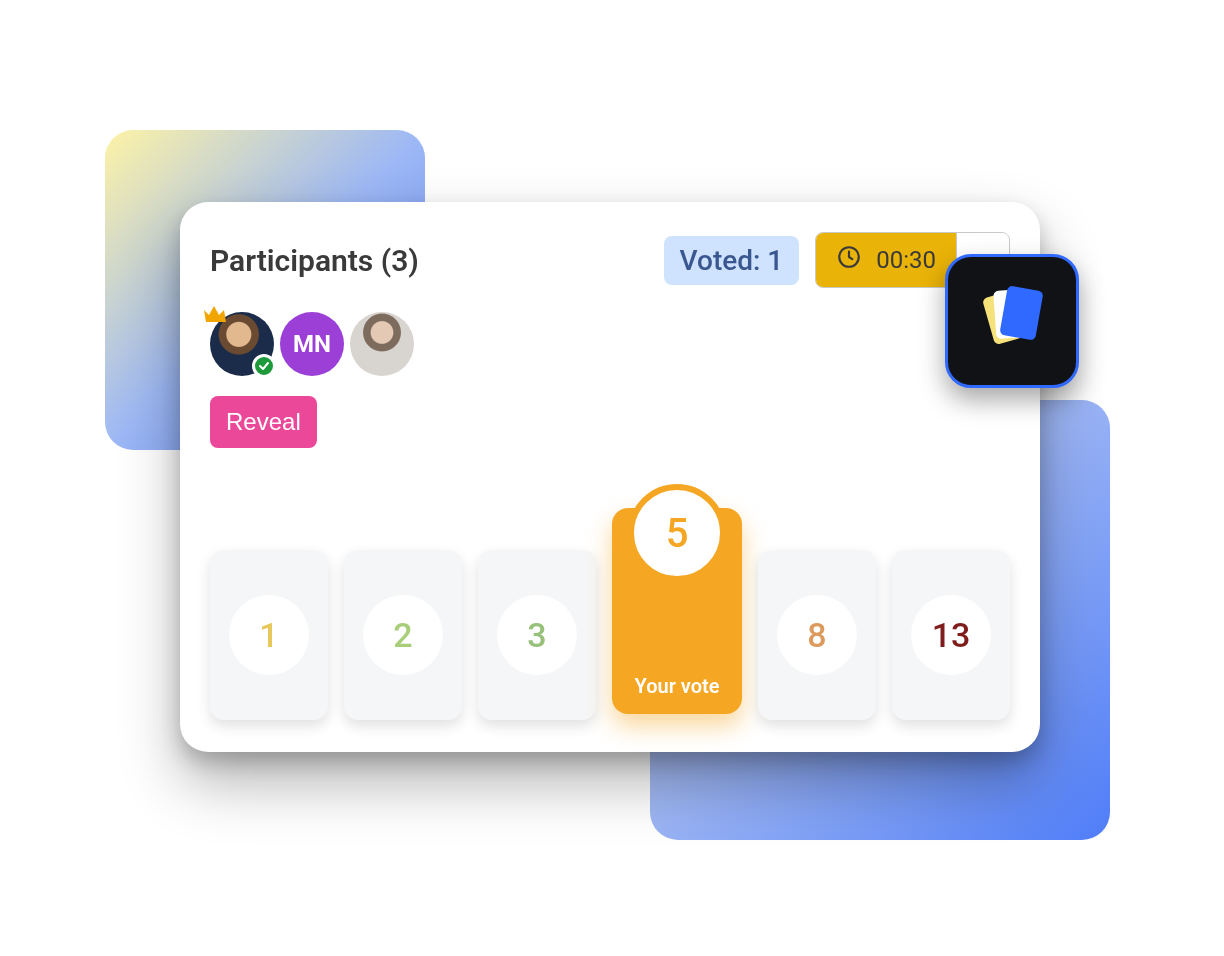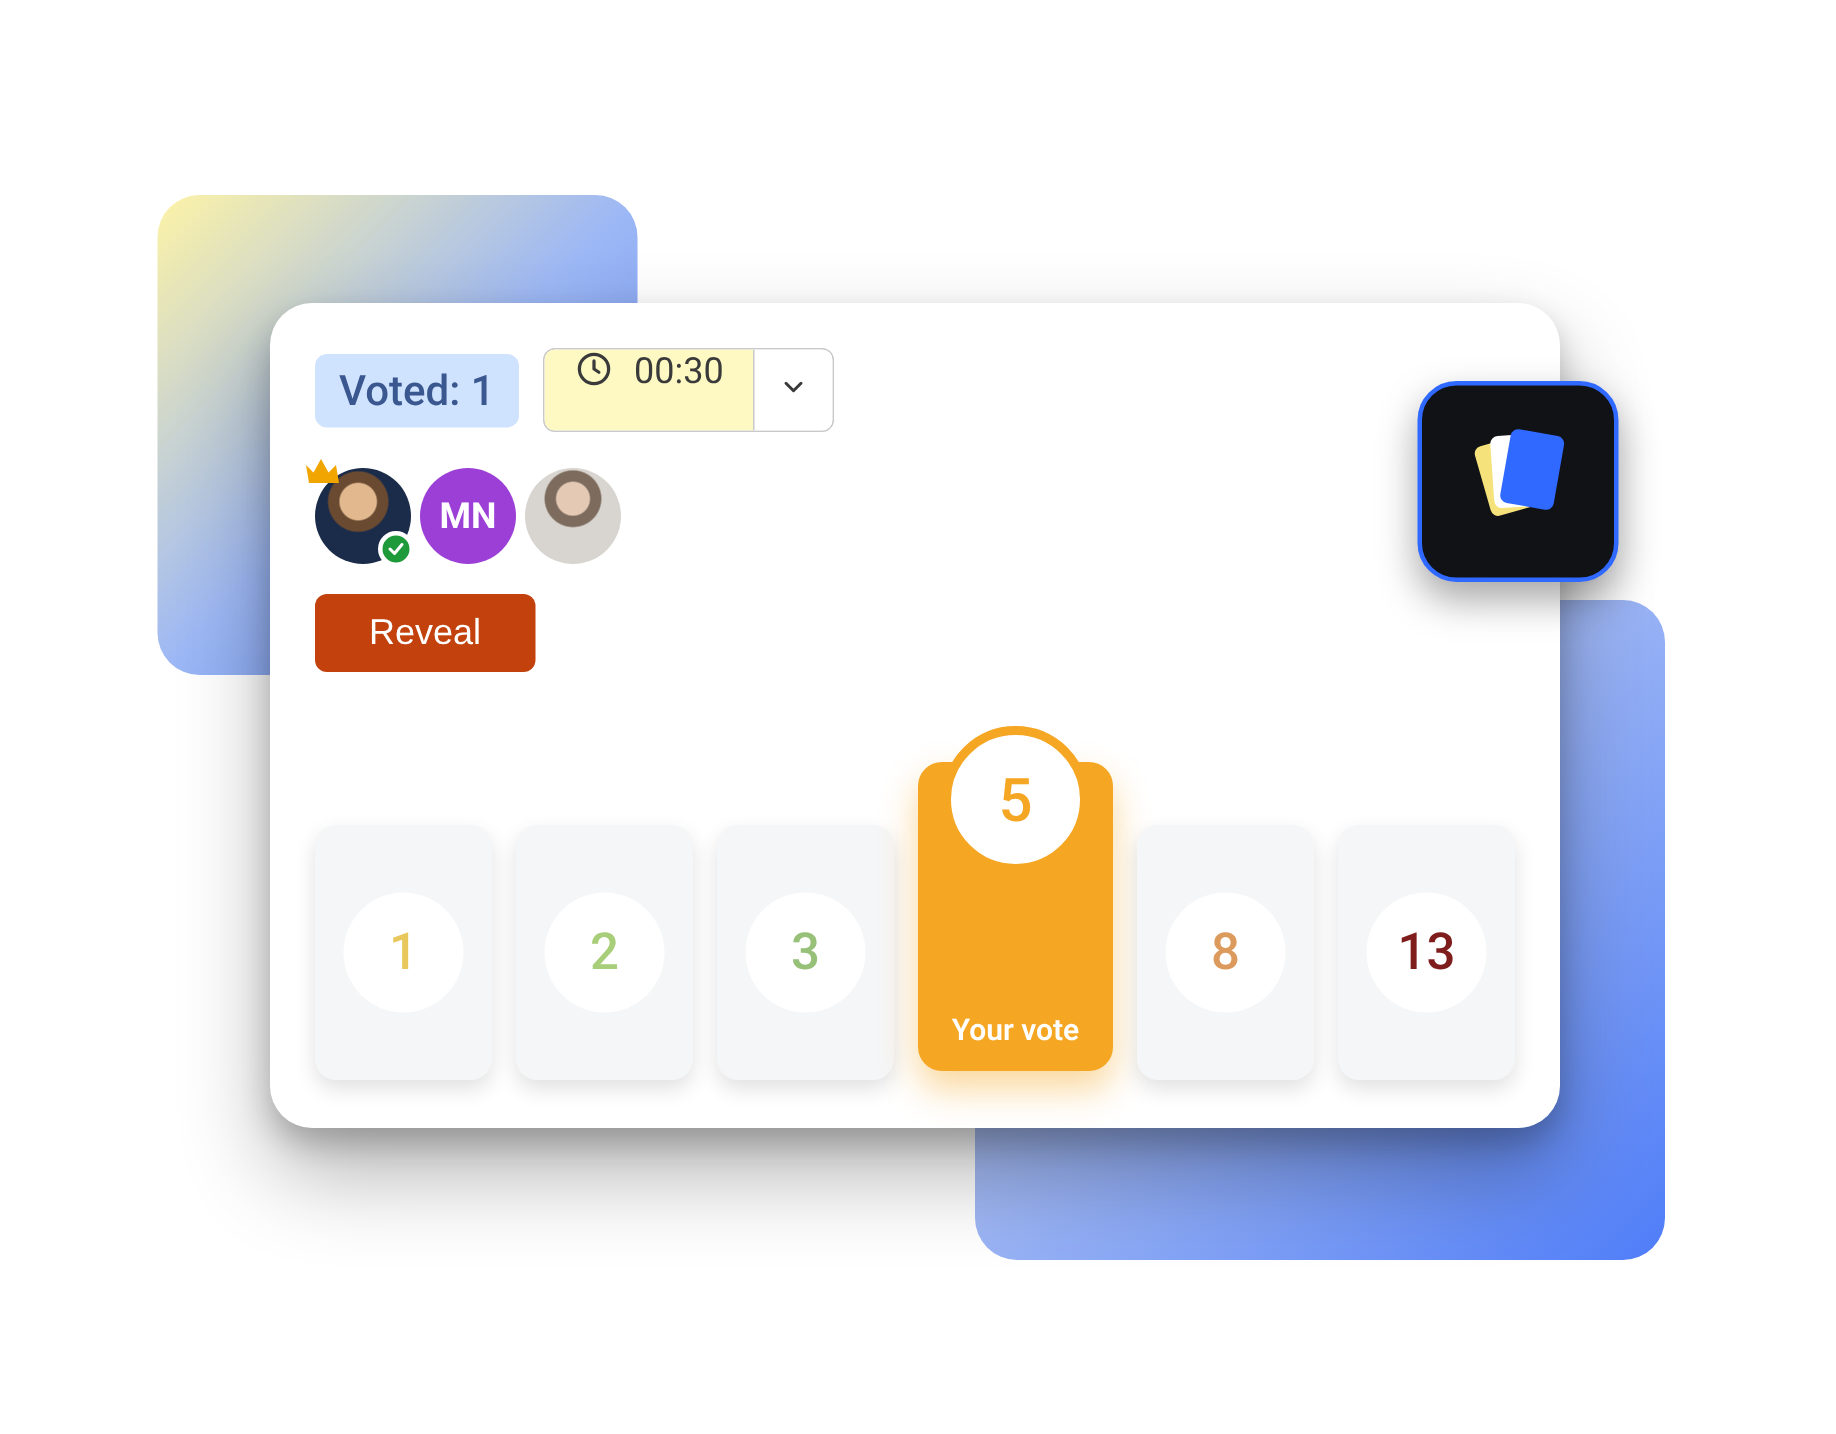--- a/index.html
+++ b/index.html
@@ -62,26 +62,26 @@
   .timer-group {
     display: flex;
     align-items: stretch;
     border: 1px solid #c9c9c9;
     border-radius: 8px;
     overflow: hidden;
     height: 56px;
   }
   .timer-main {
     display: flex;
-    align-items: flex-start;
+    align-items: center;
     gap: 14px;
     padding: 0 20px;
     font-size: 24px;
     color: #3a3a3a;
-    background: #fef9c3;
+    background: #eab308;
   }
   .timer-caret {
     display: flex;
     align-items: center;
     justify-content: center;
     padding: 0 16px;
     border-left: 1px solid #c9c9c9;
     background: #fff;
   }
   .clock-svg { width: 26px; height: 26px; }
@@ -131,27 +131,27 @@
     justify-content: center;
   }
   .check-badge svg { width: 12px; height: 12px; }
 
   
   .reveal-btn {
     display: inline-flex;
     align-items: center;
     justify-content: center;
     margin-top: 20px;
-    background: #c2410c;
+    background: #ec4899;
     color: #fff;
     font-size: 24px;
     font-weight: 500;
     border: none;
     border-radius: 8px;
-    padding: 12px 36px;
+    padding: 12px 16px;
     cursor: pointer;
   }
 
   
   .cards-row {
     position: absolute;
     left: 30px;
     right: 30px;
     bottom: 32px;
     display: flex;
@@ -231,20 +231,21 @@
 </style>
 </head>
 <body>
 
 <div class="stage">
   <div class="bg-square top-left"></div>
   <div class="bg-square bottom-right"></div>
 
   <div class="panel">
     <div class="header-row">
+      <div class="title">Participants (3)</div>
       <div class="voted-badge">Voted: 1</div>
       <div class="timer-group">
         <div class="timer-main">
           <span>
             <svg class="clock-svg" viewBox="0 0 24 24" fill="none" stroke="#3a3a3a" stroke-width="2" stroke-linecap="round" stroke-linejoin="round">
               <circle cx="12" cy="12" r="9"></circle>
               <path d="M12 7v5l3 2"></path>
             </svg>
           </span>
           <span>00:30</span>

